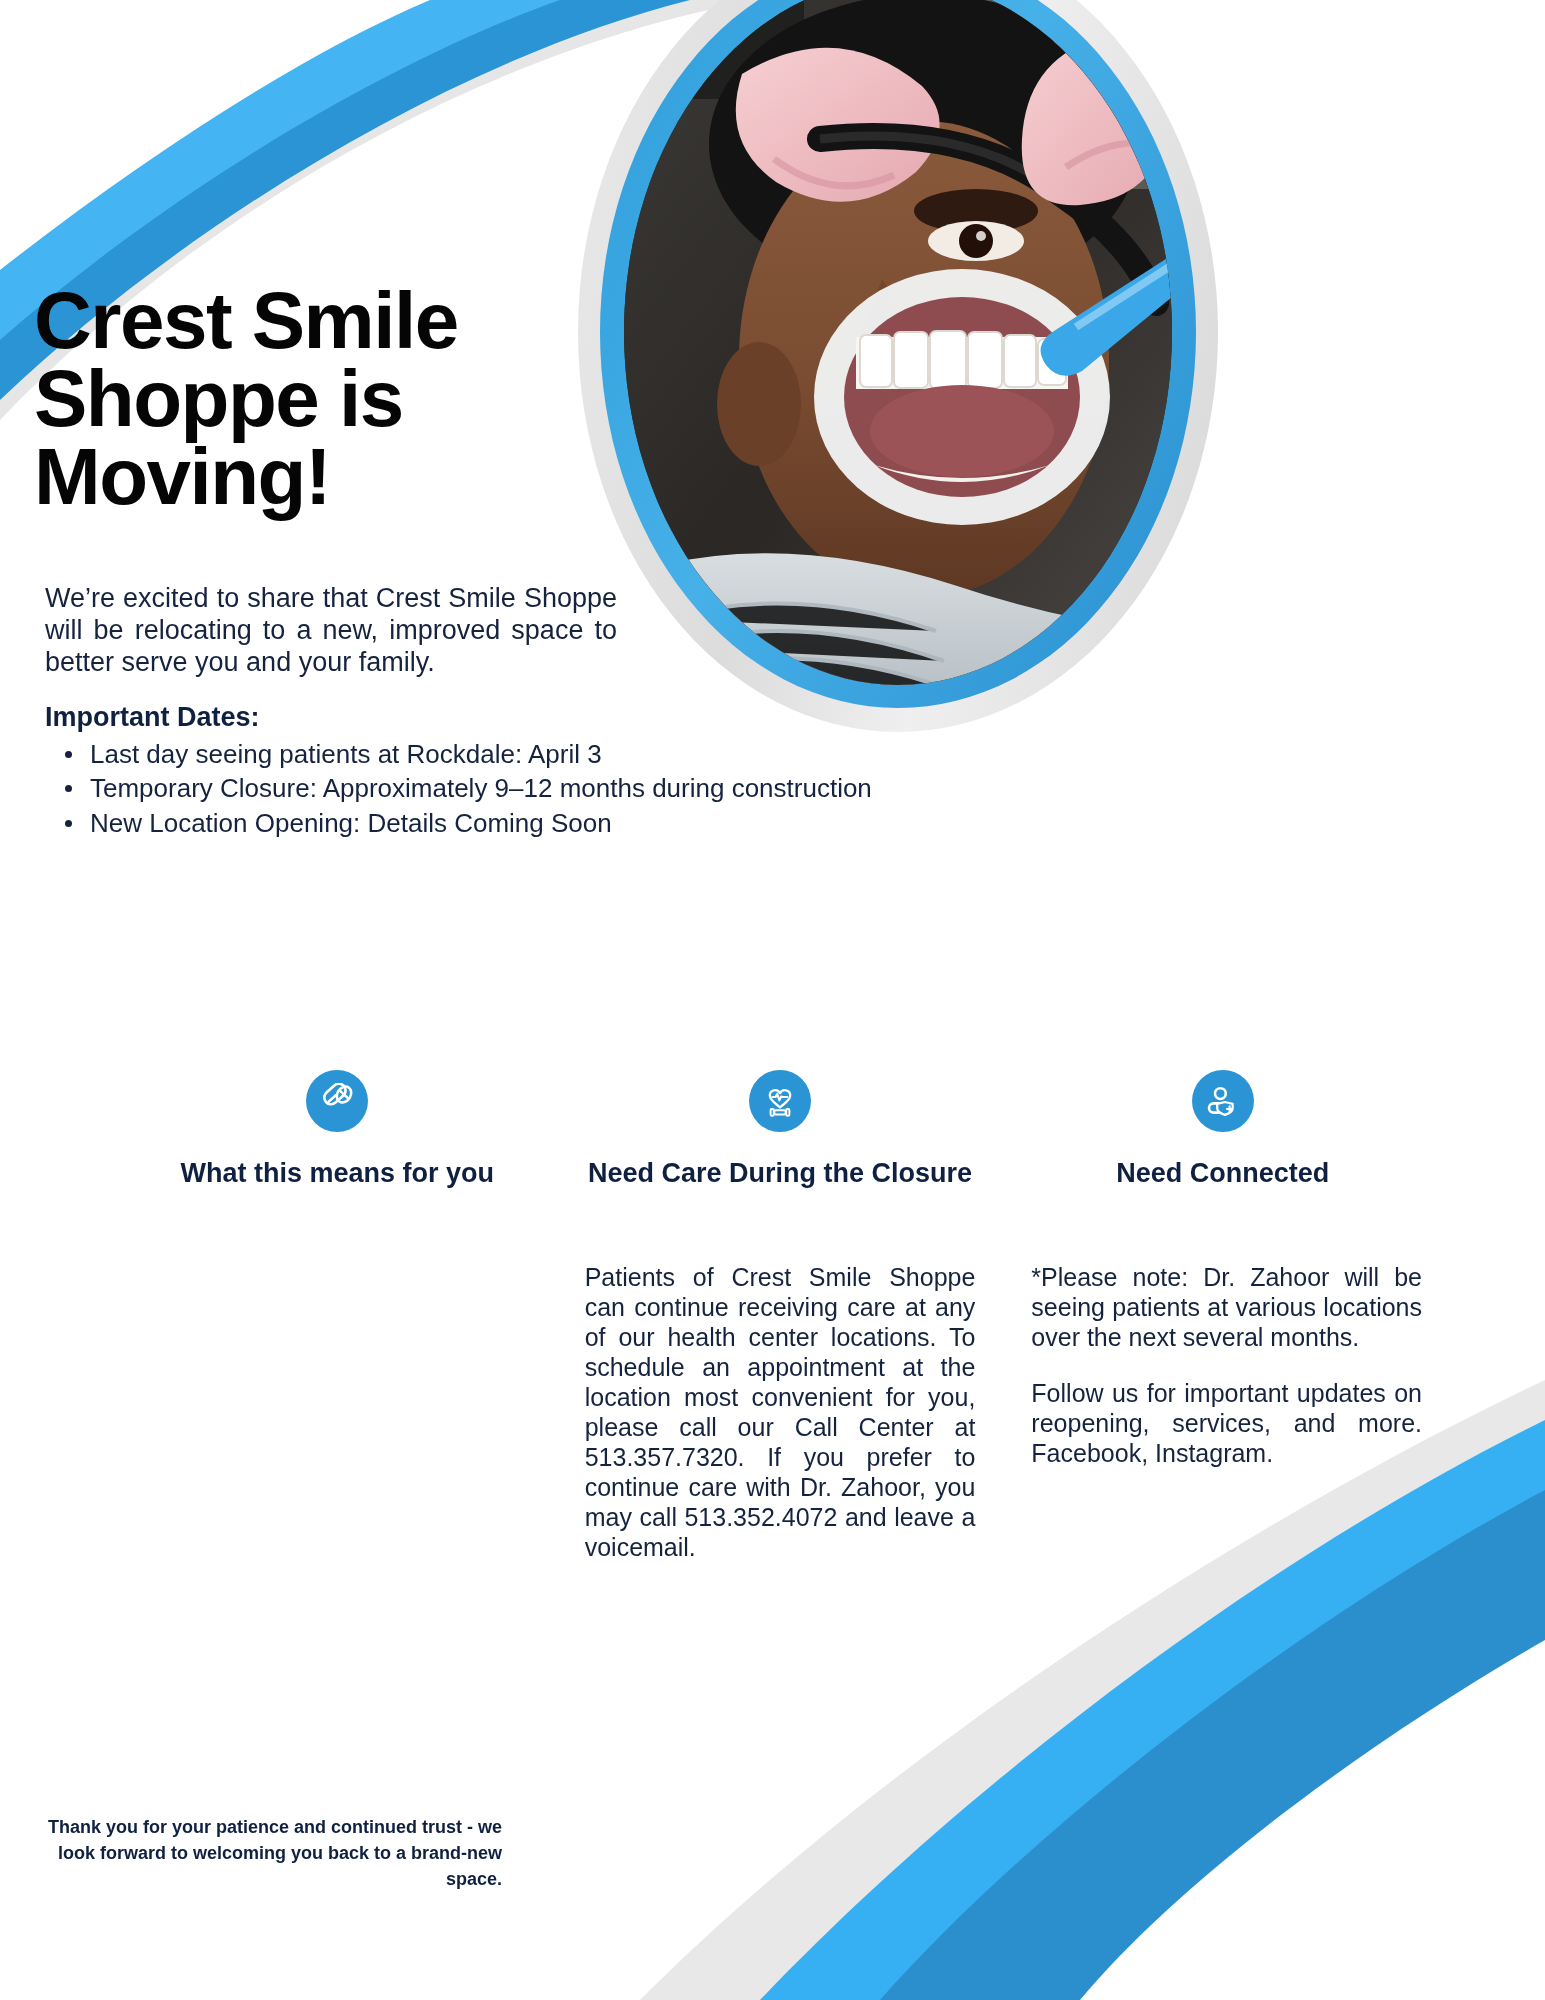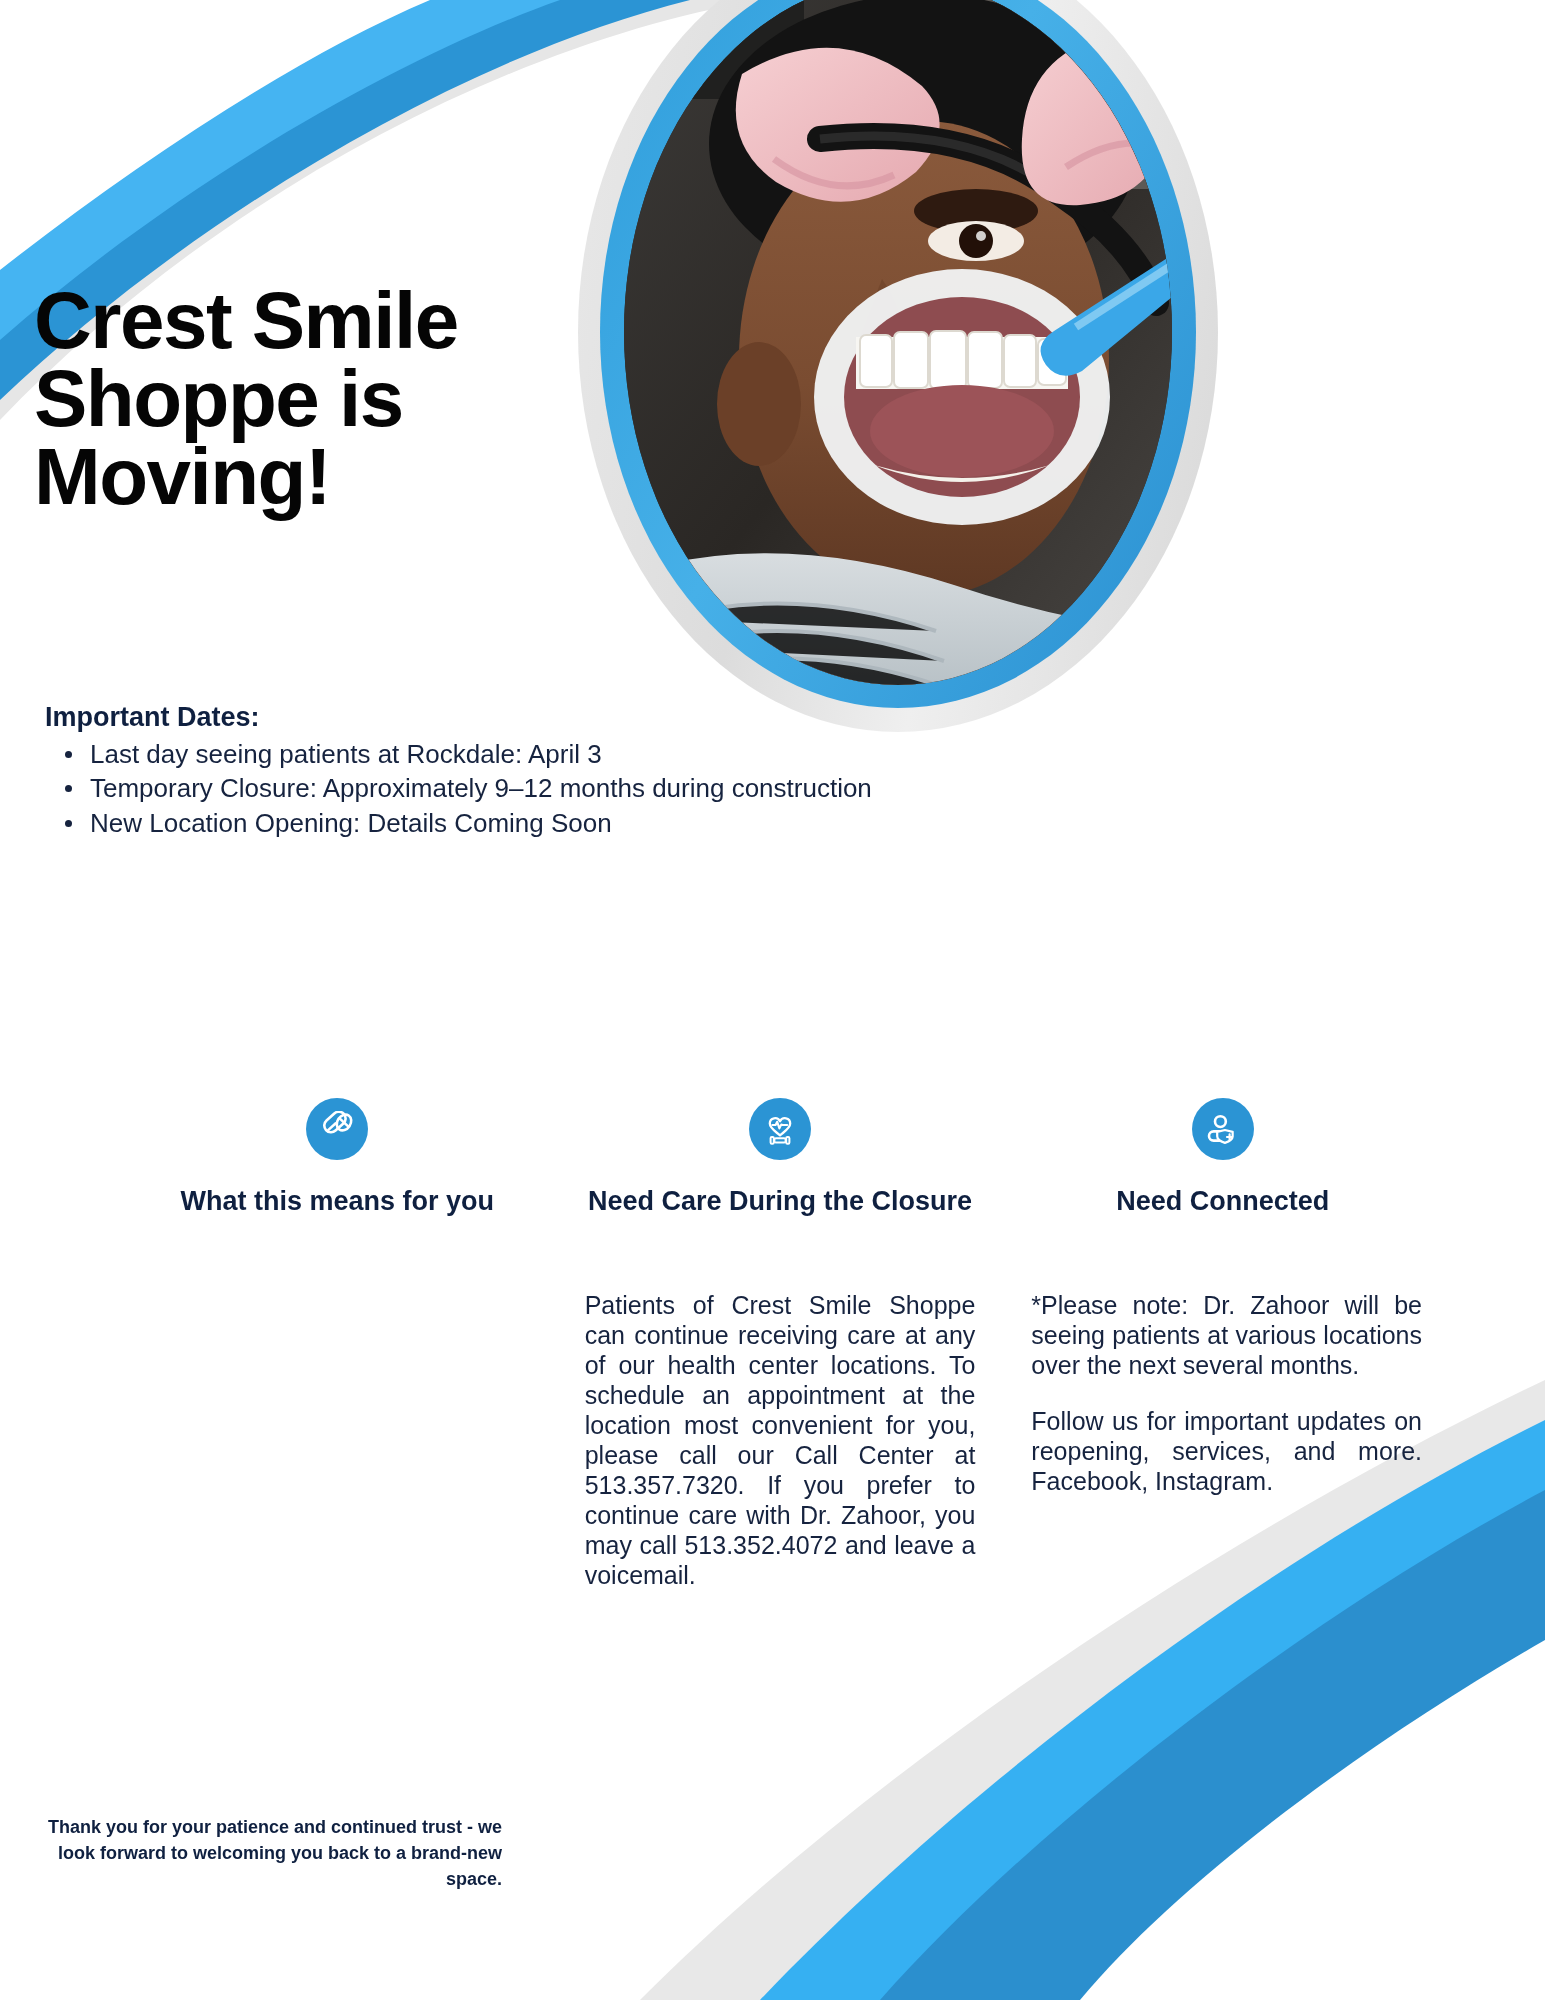--- a/index.html
+++ b/index.html
@@ -117,21 +117,21 @@
     width: 7px;
     height: 7px;
     border-radius: 50%;
     background: #16233f;
   }
 
   
   .cols {
     position: absolute;
     left: 120px;
-    top: 1098px;
+    top: 1070px;
     width: 1320px;
     display: flex;
     gap: 8px;
   }
   .col {
     width: 440px;
     box-sizing: border-box;
     padding: 0 22px;
     display: flex;
     flex-direction: column;
@@ -291,20 +291,21 @@
           <path d="M30,696 q148,-40 300,16"></path>
         </g>
 
         <path d="M416,660 q90,-34 132,6 L548,706 L388,706 Z" fill="#8fc6e8"></path>
       </svg>
     </div>
   </div>
 
   <h1 class="headline">Crest Smile Shoppe is Moving!</h1>
 
+  <p class="intro">We’re excited to share that Crest Smile Shoppe will be relocating to a new, improved space to better serve you and your family.</p>
 
   <div class="dates-head">Important Dates:</div>
   <ul class="dates-list">
     <li>Last day seeing patients at Rockdale: April 3</li>
     <li>Temporary Closure: Approximately 9–12 months during construction</li>
     <li>New Location Opening: Details Coming Soon</li>
   </ul>
 
   <div class="cols">
 

